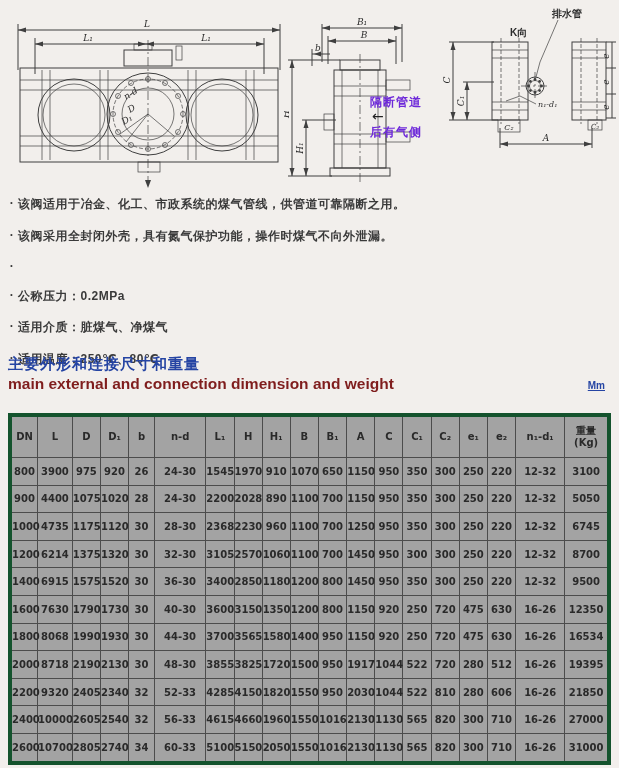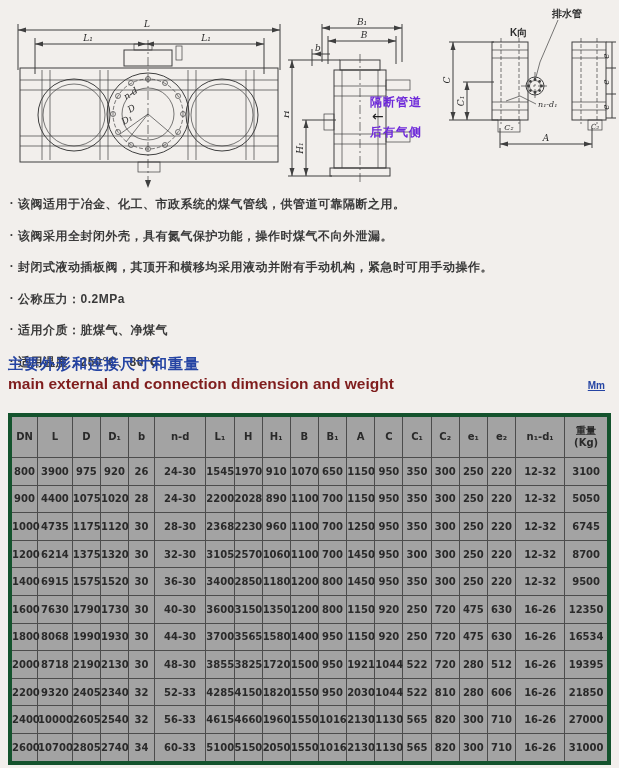--- a/index.html
+++ b/index.html
@@ -253,21 +253,20 @@
   <div class="bullet">
       <span class="dot">·</span>
       <span>该阀适用于冶金、化工、市政系统的煤气管线，供管道可靠隔断之用。</span>
     </div>
   <div class="bullet">
       <span class="dot">·</span>
       <span>该阀采用全封闭外壳，具有氮气保护功能，操作时煤气不向外泄漏。</span>
     </div>
   <div class="bullet">
       <span class="dot">·</span>
-      <span>封闭式液动插板阀，其顶开和横移均采用液动并附有手动机构，紧急时可用手动操作。</span>
     </div>
   <div class="bullet">
       <span class="dot">·</span>
       <span>公称压力：0.2MPa</span>
     </div>
   <div class="bullet">
       <span class="dot">·</span>
       <span>适用介质：脏煤气、净煤气</span>
     </div>
   <div class="bullet">
@@ -482,21 +481,21 @@
           <td>8718</td>
           <td>2190</td>
           <td>2130</td>
           <td>30</td>
           <td>48-30</td>
           <td>3855</td>
           <td>3825</td>
           <td>1720</td>
           <td>1500</td>
           <td>950</td>
-          <td>1921</td>
+          <td>1917</td>
           <td>1044</td>
           <td>522</td>
           <td>720</td>
           <td>280</td>
           <td>512</td>
           <td>16-26</td>
           <td>19395</td>
         </tr>
         <tr>
           <td>2200</td>

